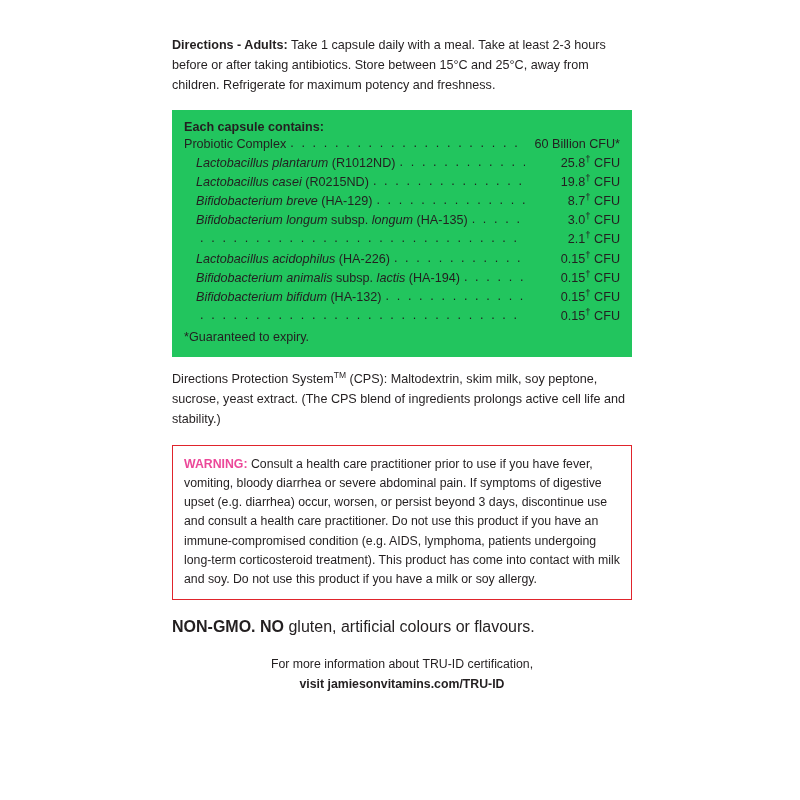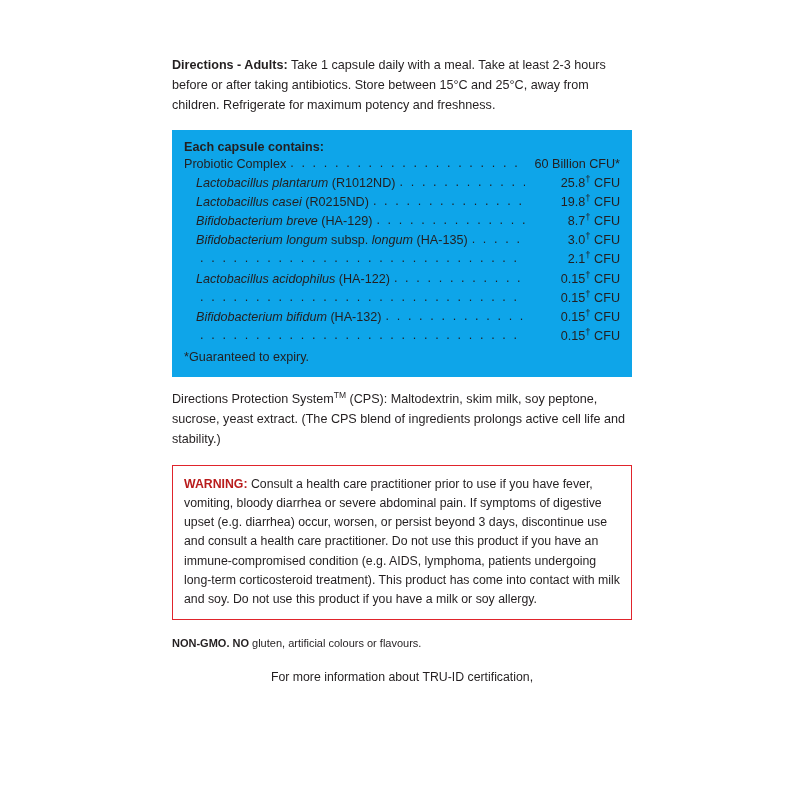--- a/index.html
+++ b/index.html
@@ -16,35 +16,35 @@
   }
   .page {
     position: relative;
     width: 800px;
     height: 800px;
     box-sizing: border-box;
   }
   .content {
     position: absolute;
     left: 172px;
-    top: 56px;
+    top: 36px;
     width: 460px;
   }
 
   
   .directions {
     font-size: 12.6px;
     line-height: 1.58;
     margin: 0 0 14px 0;
   }
   .directions b { font-weight: bold; }
 
   
   .facts-panel {
-    background: #0ea5e9;
+    background: #22c55e;
     padding: 10px 12px 10px 12px;
     box-sizing: border-box;
     width: 460px;
   }
   .facts-title {
     font-weight: bold;
     font-size: 12.6px;
     margin-bottom: 1px;
   }
   .facts-row {
@@ -106,27 +106,27 @@
   .warning-box {
     margin-top: 15px;
     border: 1.5px solid #e0242c;
     padding: 9px 11px 10px 11px;
     font-size: 12.3px;
     line-height: 1.56;
     box-sizing: border-box;
     width: 460px;
   }
   .warning-box .wlabel {
-    color: #b91c1c;
+    color: #ec4899;
     font-weight: bold;
   }
 
   
   .nongmo {
-    font-size: 11px;
+    font-size: 16px;
     line-height: 1.5;
     margin-top: 15px;
   }
   .nongmo b { font-weight: bold; }
 
   
   .footer {
     margin-top: 16px;
     text-align: center;
     font-size: 12.3px;
@@ -182,26 +182,27 @@
         <span class="dots">. . . . . . . . . . . . . . . . . . . . . . . . . . . . . . . . . . . . . . . . . . . . . . . . . . . .</span>
         <span class="amt"><span>3.0</span><sup class="dag">†</sup><span> CFU</span></span>
       </div>
 
       <div class="facts-row indent">
         <span class="dots">. . . . . . . . . . . . . . . . . . . . . . . . . . . . . . . . . . . . . . . . . . . . . . . . . . . .</span>
         <span class="amt"><span>2.1</span><sup class="dag">†</sup><span> CFU</span></span>
       </div>
 
       <div class="facts-row indent">
-        <span class="nm"><span class="ital">Lactobacillus acidophilus</span><span> (HA-122)</span></span>
-        <span class="dots">. . . . . . . . . . . . . . . . . . . . . . . . . . . . . . . . . . . . . . . . . . . . . . . . . . . .</span>
-        <span class="amt"><span>0.15</span><sup class="dag">†</sup><span> CFU</span></span>
-      </div>
-
-      <div class="facts-row indent">
+        <span class="nm"><span class="ital">Lactobacillus acidophilus</span><span> (HA-226)</span></span>
+        <span class="dots">. . . . . . . . . . . . . . . . . . . . . . . . . . . . . . . . . . . . . . . . . . . . . . . . . . . .</span>
+        <span class="amt"><span>0.15</span><sup class="dag">†</sup><span> CFU</span></span>
+      </div>
+
+      <div class="facts-row indent">
+        <span class="nm"><span class="ital">Bifidobacterium animalis</span><span> subsp. </span><span class="ital">lactis</span><span> (HA-194)</span></span>
         <span class="dots">. . . . . . . . . . . . . . . . . . . . . . . . . . . . . . . . . . . . . . . . . . . . . . . . . . . .</span>
         <span class="amt"><span>0.15</span><sup class="dag">†</sup><span> CFU</span></span>
       </div>
 
       <div class="facts-row indent">
         <span class="nm"><span class="ital">Bifidobacterium bifidum</span><span> (HA-132)</span></span>
         <span class="dots">. . . . . . . . . . . . . . . . . . . . . . . . . . . . . . . . . . . . . . . . . . . . . . . . . . . .</span>
         <span class="amt"><span>0.15</span><sup class="dag">†</sup><span> CFU</span></span>
       </div>
 
@@ -221,16 +222,17 @@
     <div class="warning-box">
       <span class="wlabel">WARNING:</span><span> Consult a health care practitioner prior to use if you have fever, vomiting, bloody diarrhea or severe abdominal pain. If symptoms of digestive upset (e.g. diarrhea) occur, worsen, or persist beyond 3 days, discontinue use and consult a health care practitioner. Do not use this product if you have an immune-compromised condition (e.g. AIDS, lymphoma, patients undergoing long-term corticosteroid treatment). This product has come into contact with milk and soy. Do not use this product if you have a milk or soy allergy.</span>
     </div>
 
     <p class="nongmo">
       <b>NON-GMO. NO</b><span> gluten, artificial colours or flavours.</span>
     </p>
 
     <div class="footer">
       <div class="f1">For more information about TRU-ID certification,</div>
+      <div class="f2">visit jamiesonvitamins.com/TRU-ID</div>
     </div>
 
   </div>
 </div>
 
 </body></html>

